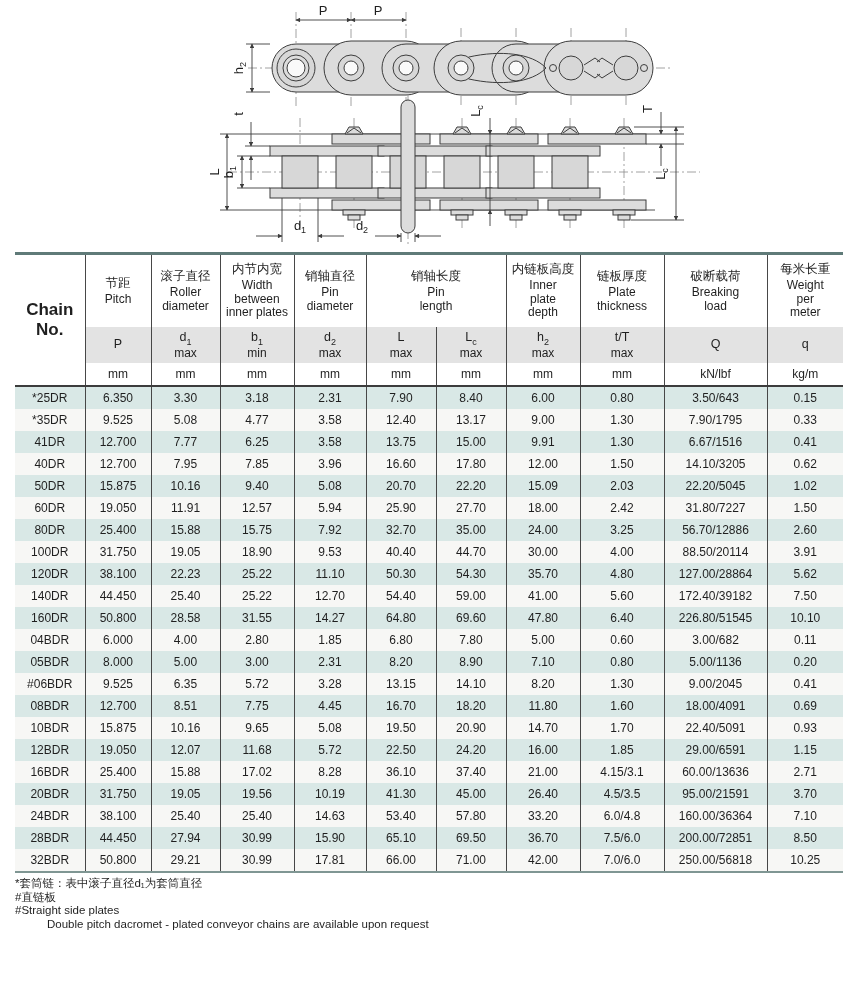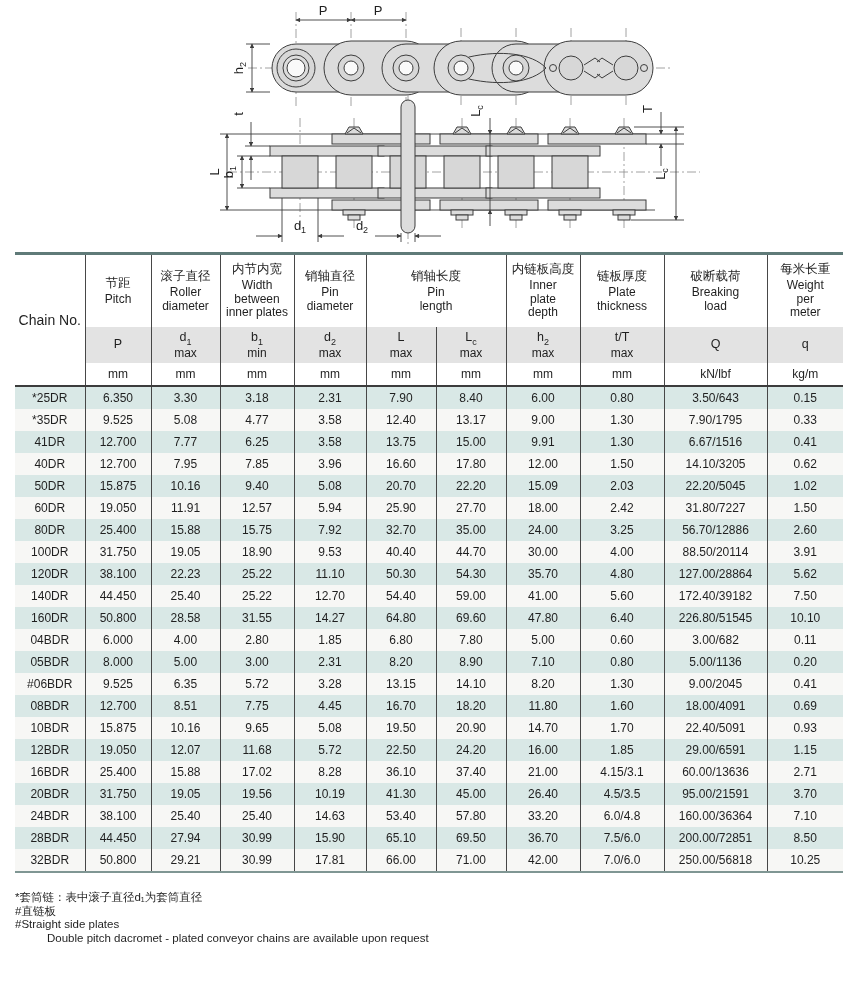--- a/index.html
+++ b/index.html
@@ -13,31 +13,31 @@
   .platedk{stroke:#3d3d3d;stroke-width:1;fill:#d7d7d7;}
   .hole{stroke:#3d3d3d;stroke-width:1;fill:#fafafa;}
   .outline{stroke:#3d3d3d;stroke-width:1;fill:none;}
 
   table.spec{border-collapse:collapse;table-layout:fixed;width:828px;margin:2px 12px 0 15px;
     border-top:3px solid #5f7a78;border-bottom:2px solid #7f9693;}
   table.spec th,table.spec td{border-right:1px solid #474747;font-weight:normal;padding:0 2px;text-align:center;overflow:hidden;}
   table.spec th:last-child,table.spec td:last-child{border-right:none;}
   thead{border-bottom:2px solid #3c3c3c;}
   tr.h-main th{height:72px;vertical-align:middle;}
-  tr.h-main th.chain-no{vertical-align:middle;font-size:14px;}
+  tr.h-main th.chain-no{vertical-align:middle;font-size:17px;font-weight:bold;}
   .cn{font-size:12.5px;margin-bottom:2px;line-height:1.2;}
   .en{font-size:12px;white-space:pre-line;line-height:1.12;}
   tr.h-sym th{background:#e3e3e3;height:36px;font-size:12.5px;vertical-align:middle;line-height:1.15;}
   tr.h-sym .qual{font-size:12px;}
   tr.h-unit th{height:22px;font-size:12px;vertical-align:middle;margin-top:44px;}
   tbody td{height:22px;font-size:12px;}
   tbody tr:nth-child(odd){background:#d9e8e6;}
   tbody tr:nth-child(even){background:#f7f7f5;}
   sub{font-size:9px;}
-  .footnotes{margin-top:18px;}
+  .footnotes{margin-top:4px;}
   .fn{margin-left:15px;font-size:11.5px;line-height:13.6px;}
   .fn.indent{margin-left:47px;}
 </style>
 </head>
 <body>
 
 <div class="drawing-wrap">
 <svg width="855" height="250" viewBox="0 0 855 250">
   <defs>
     <marker id="arr" viewBox="0 0 10 10" refX="9" refY="5" markerWidth="8" markerHeight="5" orient="auto-start-reverse">

